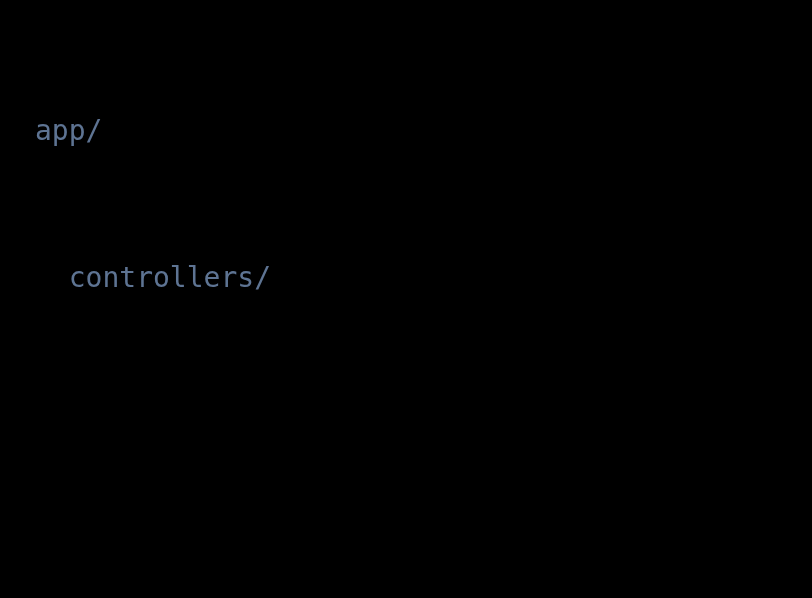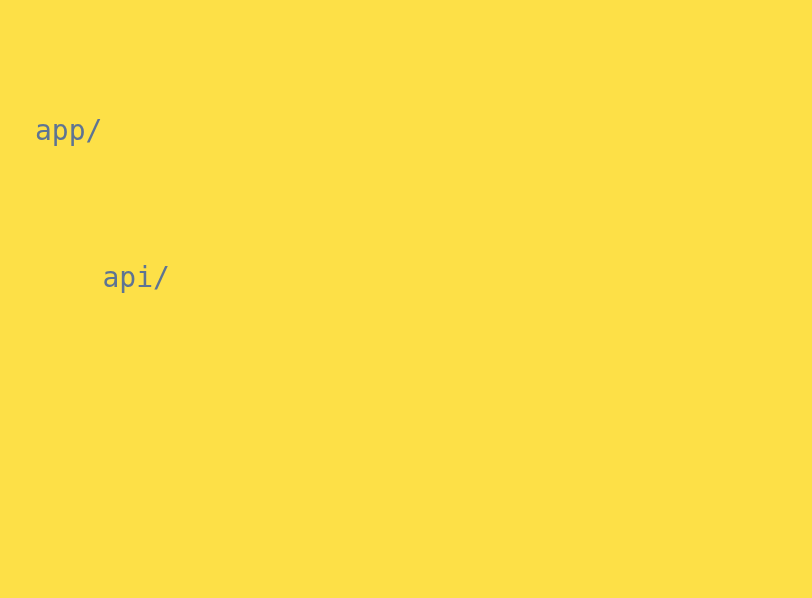--- a/index.html
+++ b/index.html
@@ -9,21 +9,21 @@
   body {
     width: 812px;
     height: 598px;
     background: #f0f0ef;
     overflow: hidden;
   }
   .slide {
     position: relative;
     width: 812px;
     height: 598px;
-    background: #fde047;
+    background: #000000;
   }
   .code-block {
     position: absolute;
     top: 8px;
     left: 35px;
     font-family: "DejaVu Sans Mono", "Liberation Mono", monospace;
     font-size: 28px;
     line-height: 49px;
     font-weight: 400;
     color: #5e7493;
@@ -34,21 +34,21 @@
     height: 49px;
     white-space: pre;
   }
 </style>
 </head>
 <body>
 
 <div class="slide">
   <div class="code-block">
     <div class="code-line">app/</div>
-    <div class="code-line">    api/</div>
+    <div class="code-line">  controllers/</div>
     
     
     
     
     
     
     
   </div>
 </div>
 

